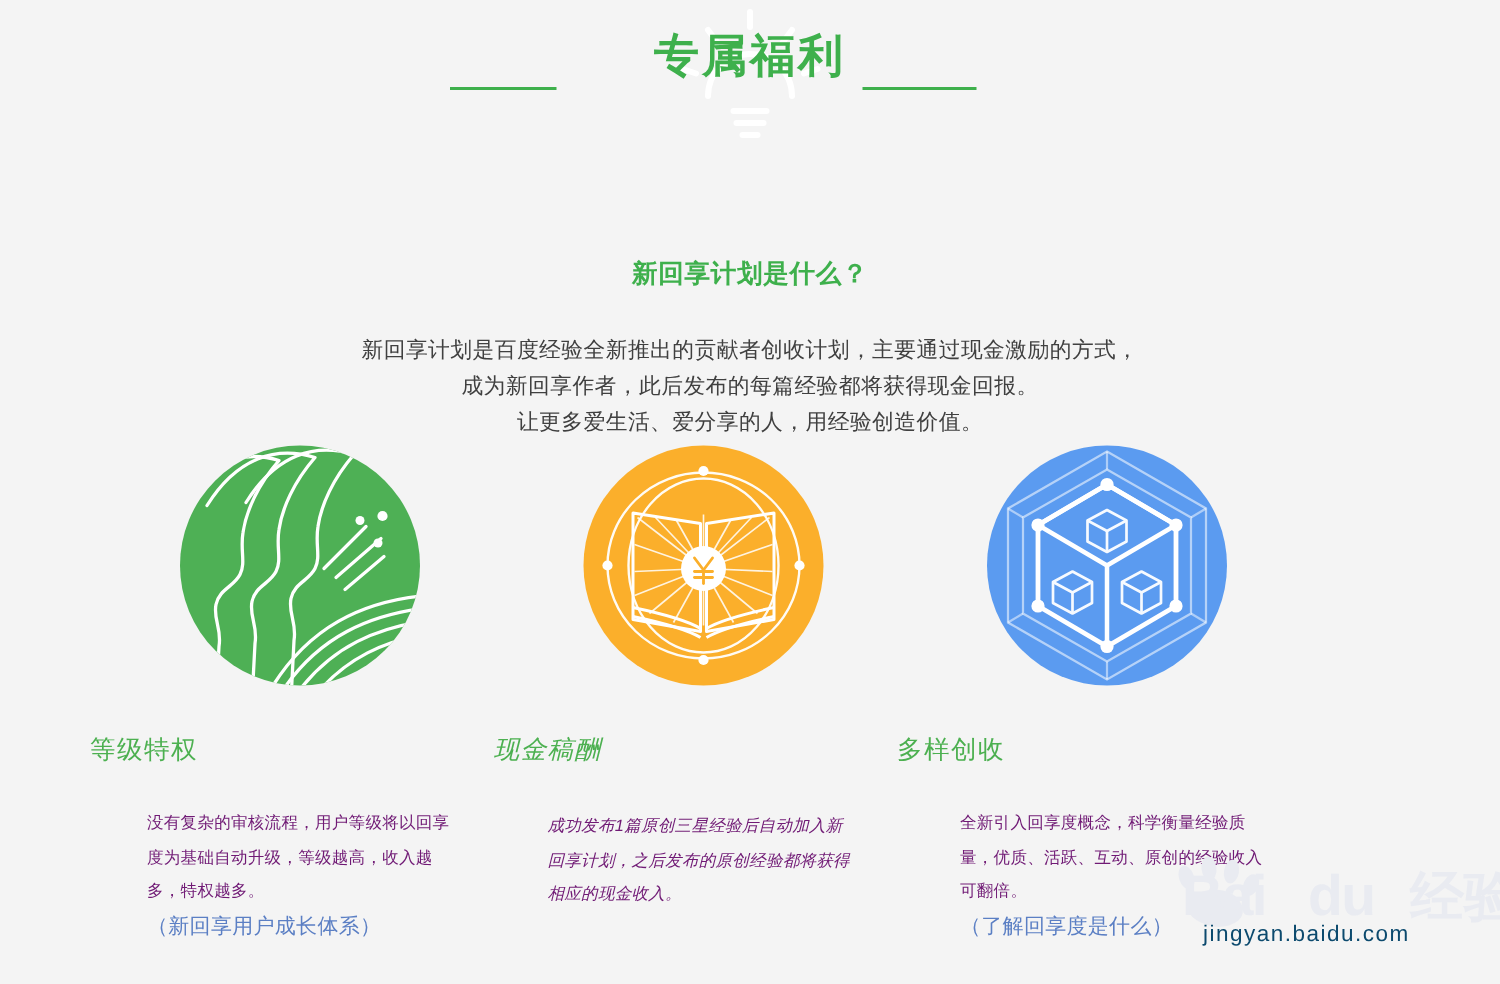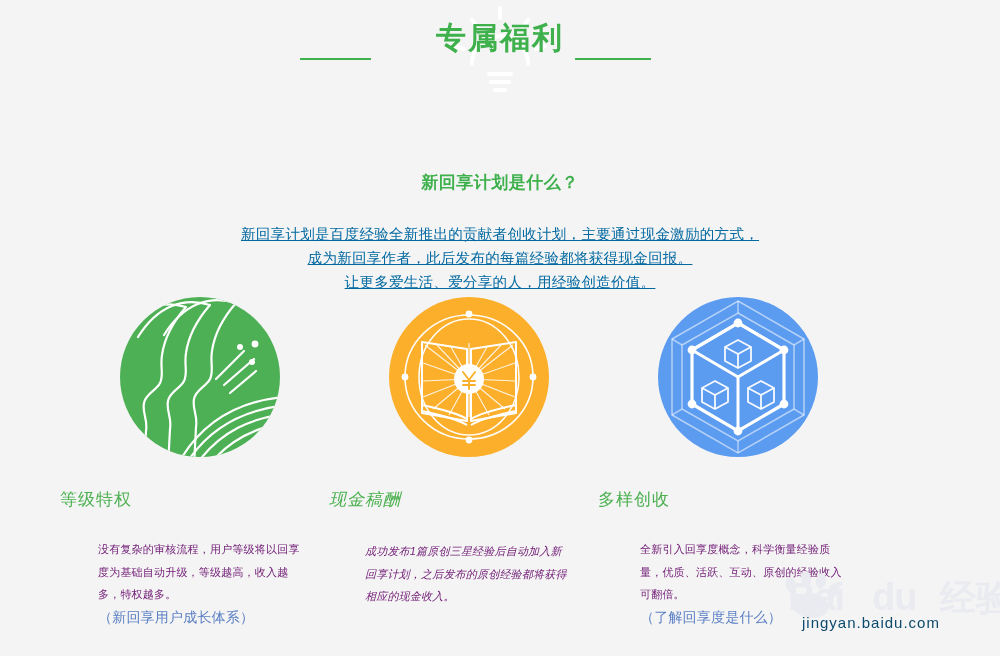--- a/index.html
+++ b/index.html
@@ -30,21 +30,21 @@
   .hdr-rule.right { left:575px; width:76px; }
 
   
   .intro { position:absolute; left:0; top:138px; width:1000px; text-align:center;margin-top:32px; }
   .intro-head {
     font-size:17px; font-weight:bold; color:#3eb04c;
     line-height:26px; letter-spacing:.5px;
   }
   .intro-body { margin-top:26px; }
   .intro-body p {
-    font-size:14.5px; color:#0369a1; line-height:24px; letter-spacing:.3px;text-decoration:underline;
+    font-size:14.5px; color:#404040; line-height:24px; letter-spacing:.3px;
   }
 
   
   .cards { position:absolute; left:0; top:290px; width:1000px; height:350px; }
   .card { position:absolute; top:0; width:280px; }
   .card.c1 { left:60px; }
   .card.c2 { left:329px;font-style:italic; }
   .card.c3 { left:598px; }
 
   .badge {

